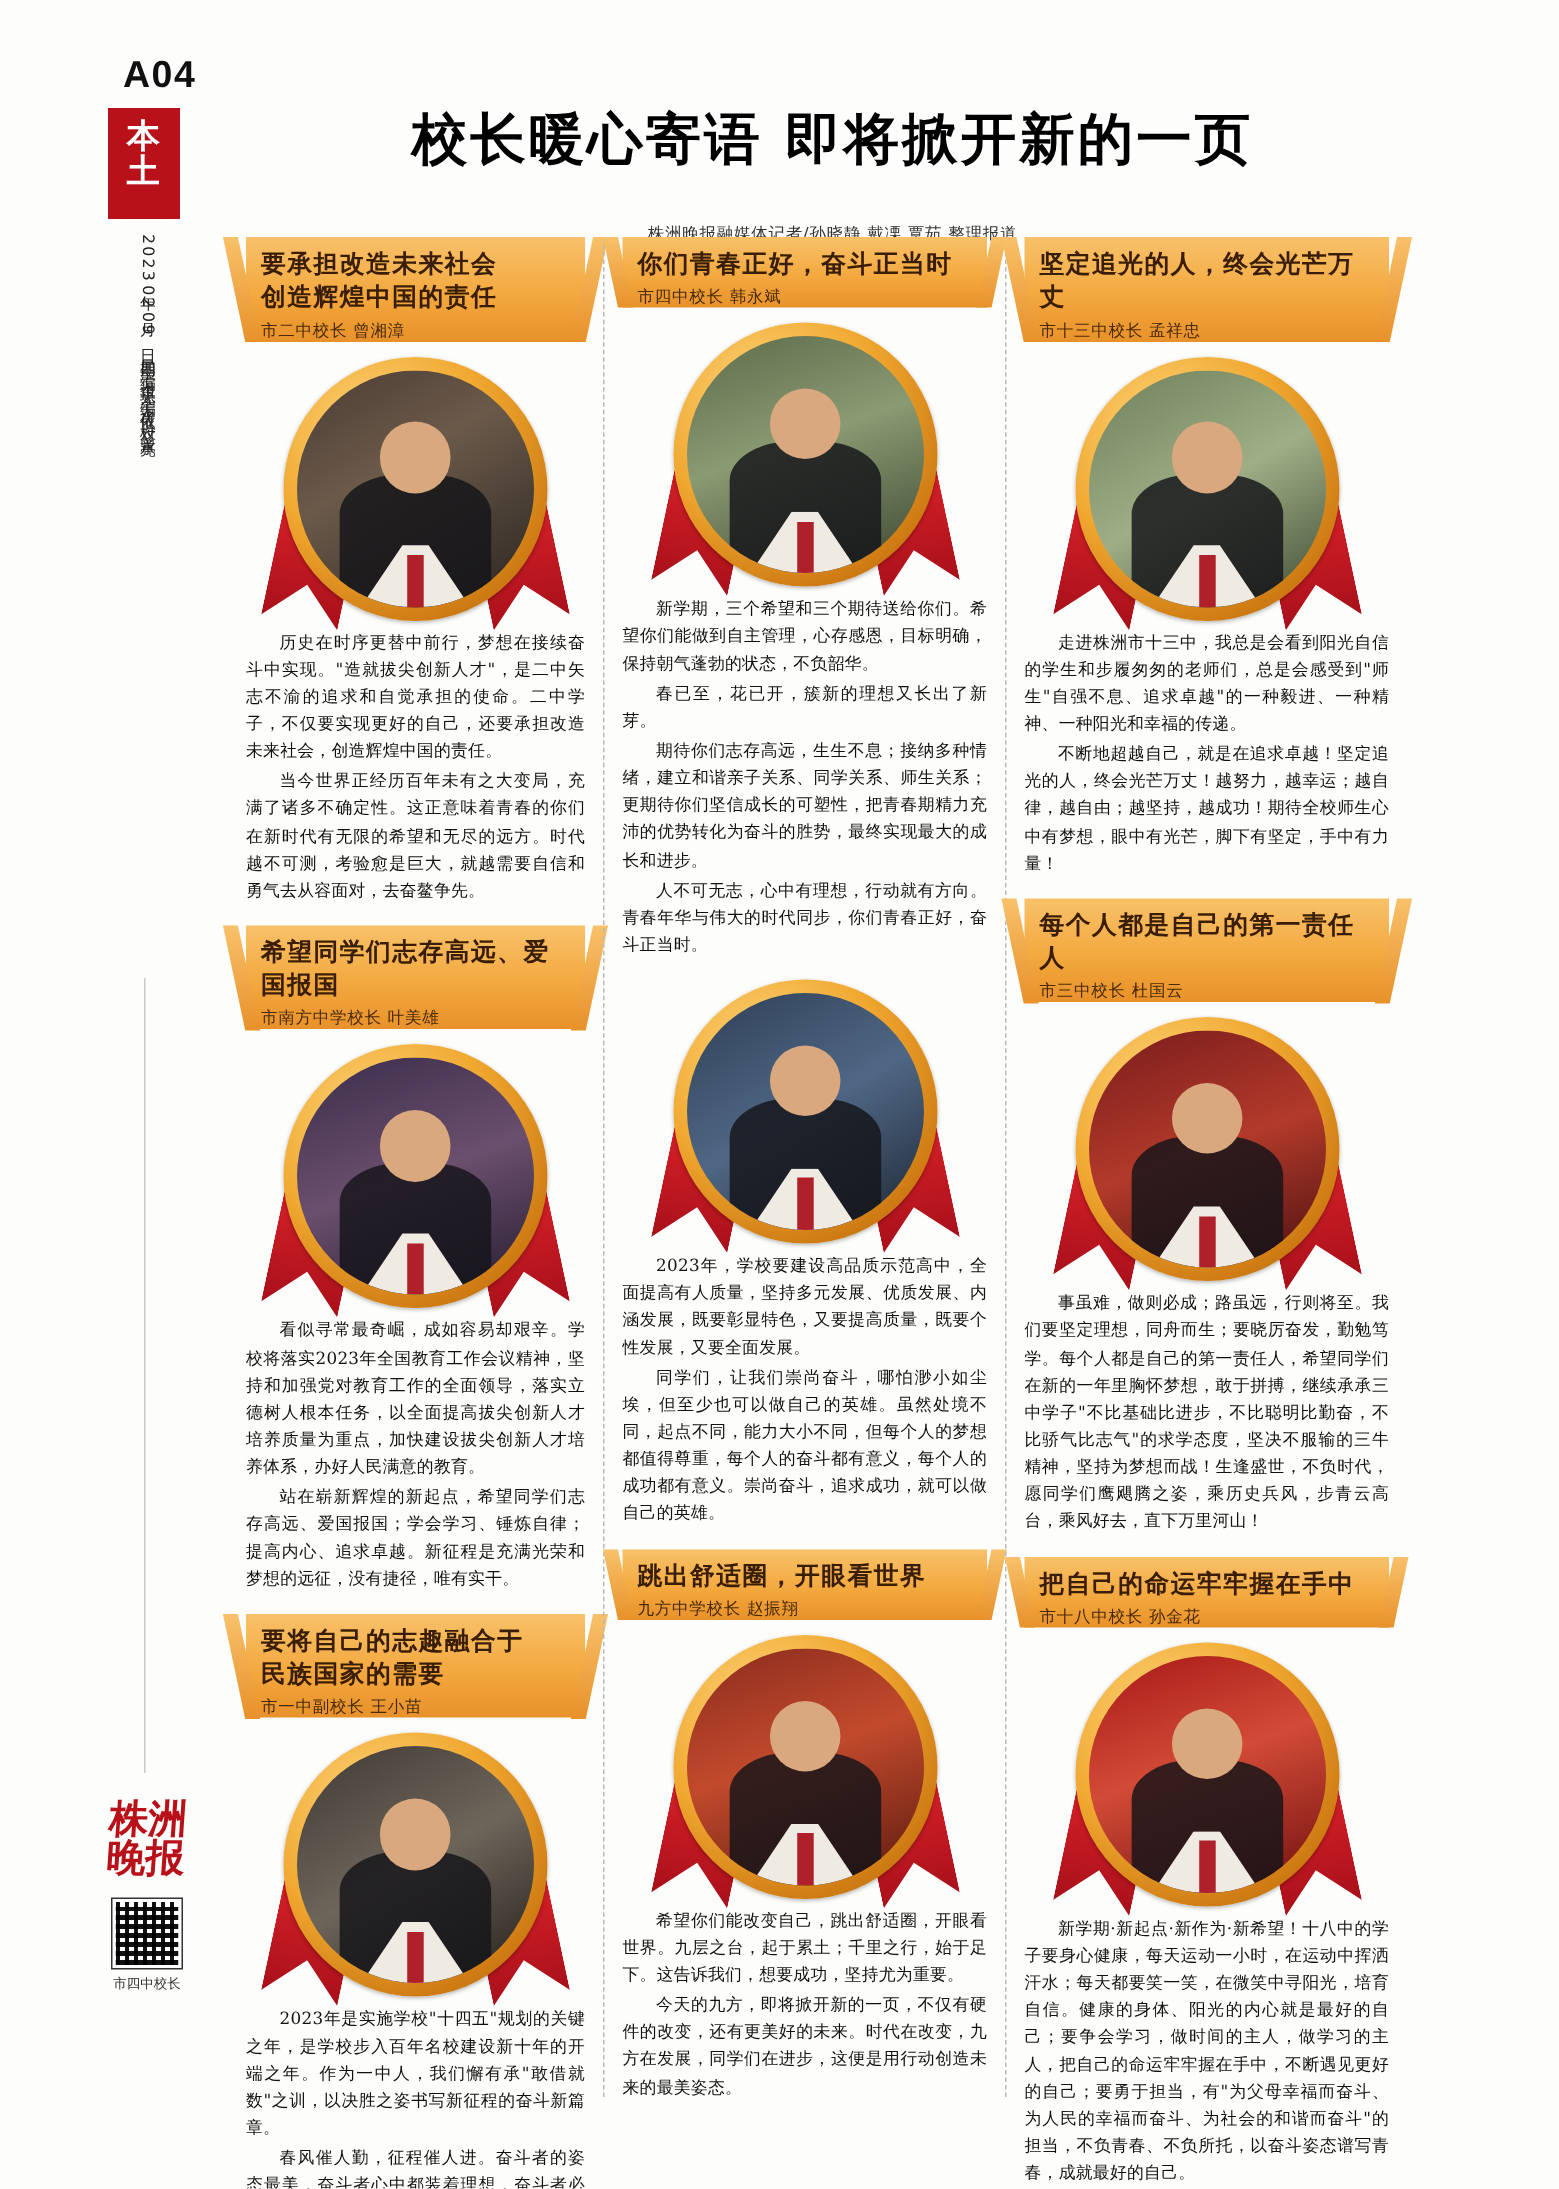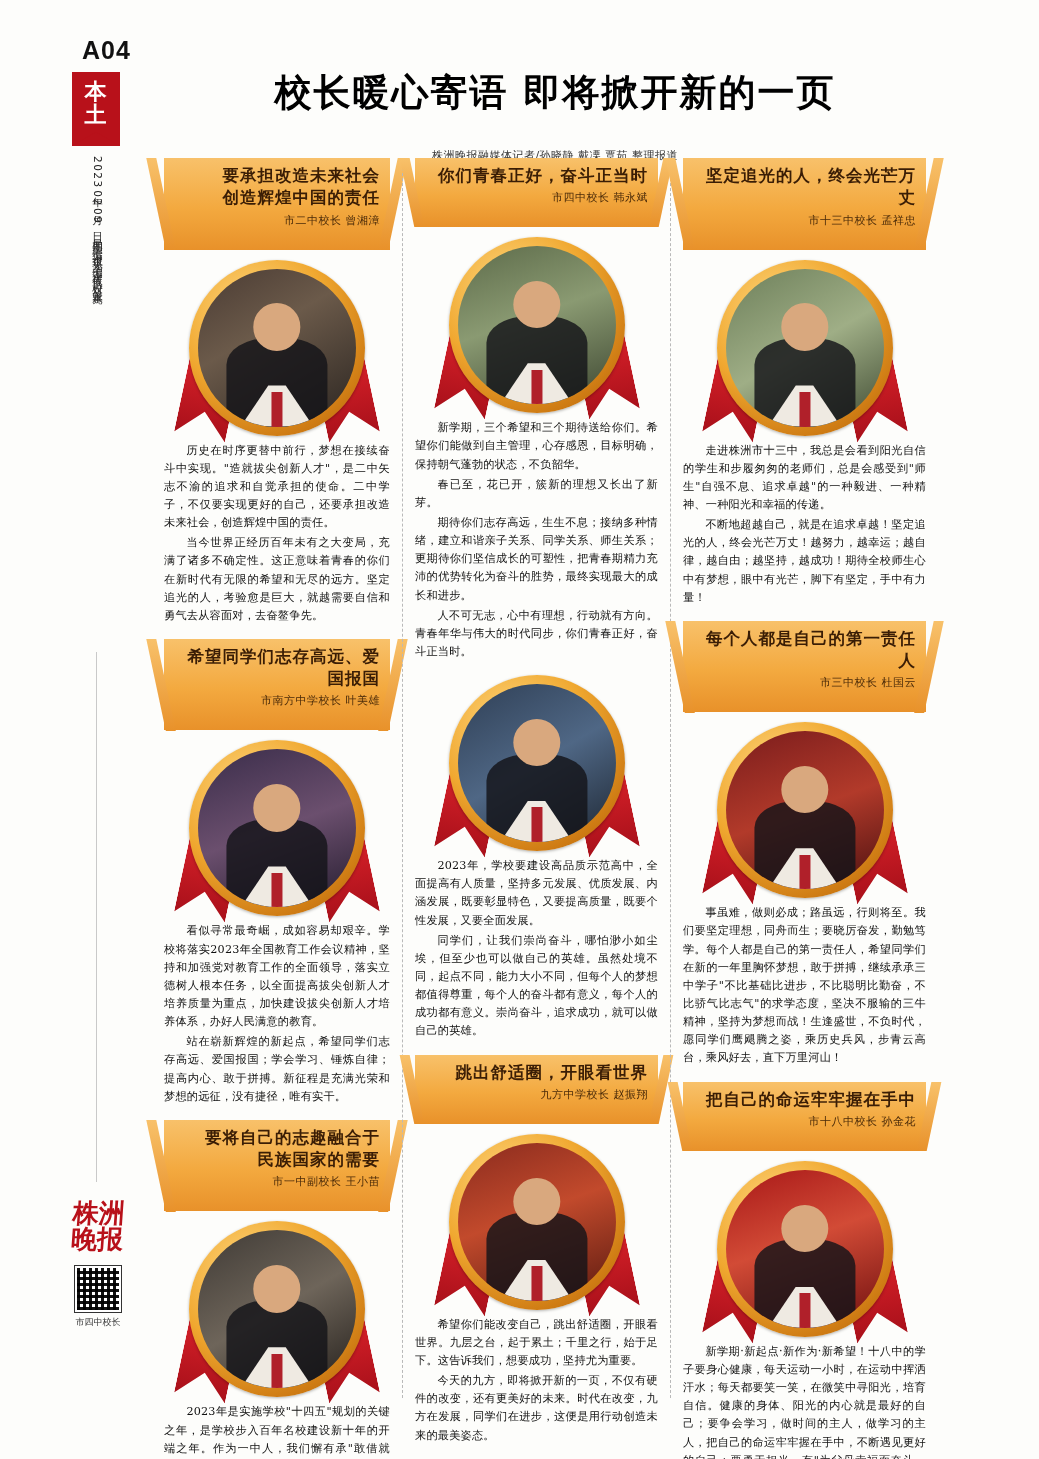--- a/index.html
+++ b/index.html
@@ -135,22 +135,22 @@
   .col.c2 { width: 268px; }
   .col.c3 { width: 268px; }
 
   .block { margin-bottom: 14px; }
 
   
   .plate {
     position: relative;
     width: 100%;
     background: linear-gradient(180deg,#f8c16a 0%, #f3a93f 55%, #e8912a 100%);
-    text-align: right;
-    padding: 7px 10px 22px 10px;
+    text-align: left;
+    padding: 7px 10px 0 10px;
     margin-bottom: 0;
   }
   .plate::before, .plate::after {
     content: "";
     position: absolute;
     top: 0; width: 10px; height: 100%;
     background: linear-gradient(180deg,#f8c16a,#e8912a);
   }
   .plate::before { left: -8px; transform: skewX(12deg); }
   .plate::after { right: -8px; transform: skewX(-12deg); }
@@ -298,21 +298,21 @@
                 <div class="figure"></div>
                 <div class="shirt"></div>
                 <div class="tie"></div>
                 <div class="head"></div>
               </div>
             </div>
           </div>
         </div>
         <div class="body-text">
           <p>历史在时序更替中前行，梦想在接续奋斗中实现。"造就拔尖创新人才"，是二中矢志不渝的追求和自觉承担的使命。二中学子，不仅要实现更好的自己，还要承担改造未来社会，创造辉煌中国的责任。</p>
-          <p>当今世界正经历百年未有之大变局，充满了诸多不确定性。这正意味着青春的你们在新时代有无限的希望和无尽的远方。坚定追光的人，考验愈是巨大，就越需要自信和勇气去从容面对，去奋鳌争先。</p>
+          <p>当今世界正经历百年未有之大变局，充满了诸多不确定性。这正意味着青春的你们在新时代有无限的希望和无尽的远方。时代越不可测，考验愈是巨大，就越需要自信和勇气去从容面对，去奋鳌争先。</p>
         </div>
       </div>
       <div class="block">
         <div class="plate">
           <div class="t">希望同学们志存高远、爱国报国</div>
           <div class="sub">市南方中学校长  叶美雄</div>
         </div>
         <div class="medal">
           <div class="ribbon-l"></div>
           <div class="ribbon-r"></div>
@@ -322,21 +322,21 @@
                 <div class="figure"></div>
                 <div class="shirt"></div>
                 <div class="tie"></div>
                 <div class="head"></div>
               </div>
             </div>
           </div>
         </div>
         <div class="body-text">
           <p>看似寻常最奇崛，成如容易却艰辛。学校将落实2023年全国教育工作会议精神，坚持和加强党对教育工作的全面领导，落实立德树人根本任务，以全面提高拔尖创新人才培养质量为重点，加快建设拔尖创新人才培养体系，办好人民满意的教育。</p>
-          <p>站在崭新辉煌的新起点，希望同学们志存高远、爱国报国；学会学习、锤炼自律；提高内心、敢于拼搏。新征程是充满光荣和梦想的远征，没有捷径，唯有实干。</p>
+          <p>站在崭新辉煌的新起点，希望同学们志存高远、爱国报国；学会学习、锤炼自律；提高内心、追求卓越。新征程是充满光荣和梦想的远征，没有捷径，唯有实干。</p>
         </div>
       </div>
       <div class="block">
         <div class="plate">
           <div class="t">要将自己的志趣融合于<br>民族国家的需要</div>
           <div class="sub">市一中副校长  王小苗</div>
         </div>
         <div class="medal">
           <div class="ribbon-l"></div>
           <div class="ribbon-r"></div>

